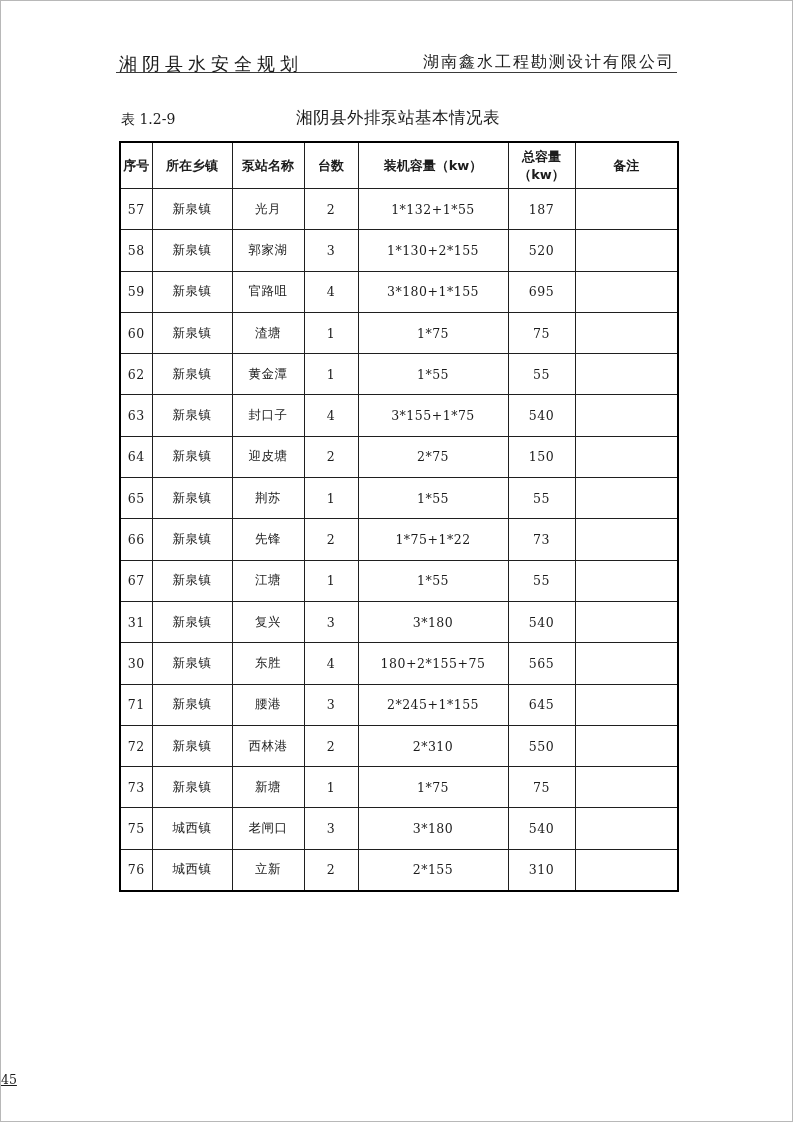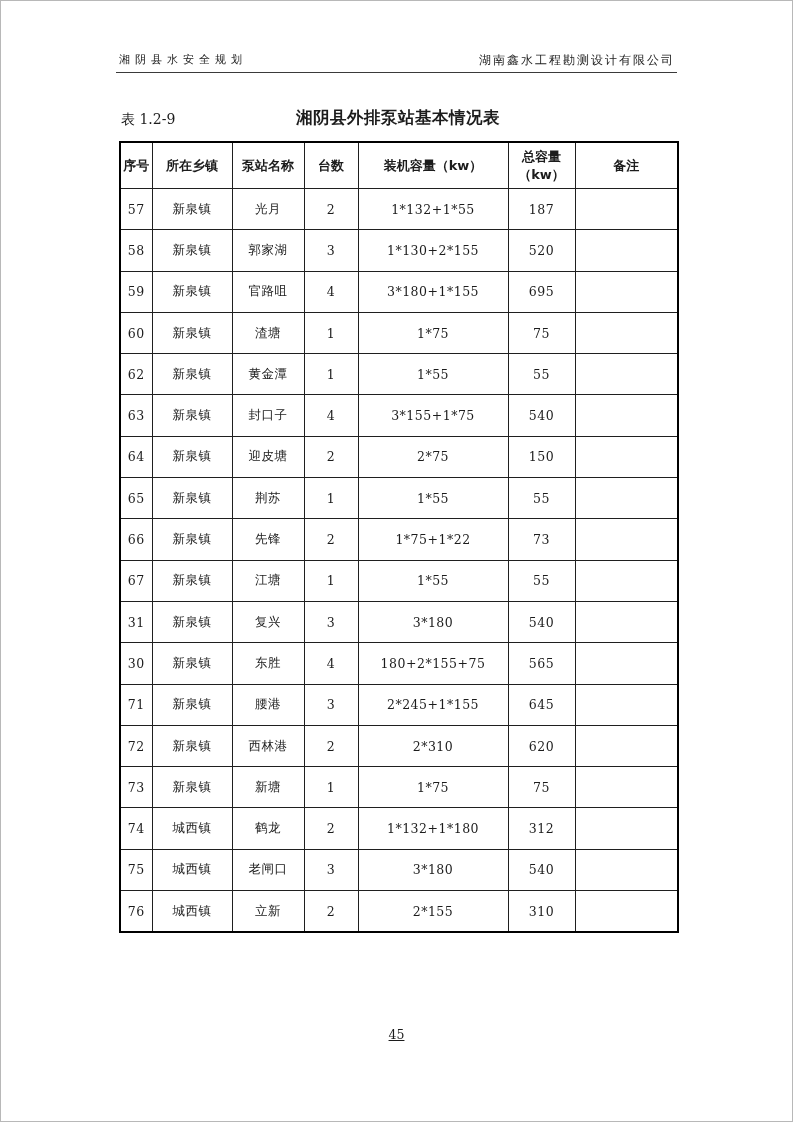--- a/index.html
+++ b/index.html
@@ -11,39 +11,39 @@
     border:1px solid #b8b8b8;
     box-sizing:border-box;
     font-family:"DejaVu Serif","Liberation Serif",serif;
     color:#1c1c1c;
     overflow:hidden;
   }
 
   
   .header-left {
     position:absolute; left:118px; top:51px;
-    font-size:11px; letter-spacing:5px; white-space:nowrap;
+    font-size:18px; letter-spacing:5px; white-space:nowrap;
   }
   .header-right {
     position:absolute; right:117px; top:51px;
-    font-size:12px; letter-spacing:2px; white-space:nowrap;
+    font-size:16px; letter-spacing:2px; white-space:nowrap;
   }
   .header-rule {
     position:absolute; left:115px; right:115px; top:71px;
     height:0; border-top:1.5px solid #3a3a3a;
   }
 
   
   .caption { position:absolute; left:118px; top:106px; width:558px; height:26px; }
   .caption-label { position:absolute; left:2px; top:4px; font-size:14px; white-space:nowrap; }
   .caption-title {
     position:absolute; left:0; right:0; top:0;
     text-align:center;
     font-family:"DejaVu Sans","Liberation Sans",sans-serif;
-    font-weight:bold; font-size:16.5px; letter-spacing:0.5px;
+    font-weight:normal; font-size:16.5px; letter-spacing:0.5px;
     white-space:nowrap;
   }
 
   
   table.pump-table {
     position:absolute; left:118px; top:140px;
     width:558px;
     border-collapse:collapse; table-layout:fixed;
     border:2px solid #000;
   }
@@ -67,22 +67,22 @@
   col.c-seq      { width:32px; }
   col.c-town     { width:80px; }
   col.c-station  { width:72px; }
   col.c-units    { width:54px; }
   col.c-capacity { width:150px; }
   col.c-total    { width:67px; }
   col.c-remark   { width:103px; }
 
   
   .page-number {
-    position:absolute; left:0; right:0; top:1026px;
-    text-align:center; font-size:12.5px;text-decoration:underline;
+    position:absolute; left:0; right:0; top:1071px;
+    text-align:left; font-size:12.5px;text-decoration:underline;
   }
 </style>
 </head>
 <body>
 
 <div class="page">
 
   <div class="header-left">湘阴县水安全规划</div>
 
   <div class="header-right">湖南鑫水工程勘测设计有限公司</div>
@@ -233,39 +233,30 @@
           <td>2*245+1*155</td>
           <td>645</td>
           <td></td>
         </tr>
         <tr>
           <td>72</td>
           <td>新泉镇</td>
           <td>西林港</td>
           <td>2</td>
           <td>2*310</td>
-          <td>620</td>
+          <td>550</td>
           <td></td>
         </tr>
         <tr>
           <td>73</td>
           <td>新泉镇</td>
           <td>新塘</td>
           <td>1</td>
           <td>1*75</td>
           <td>75</td>
-          <td></td>
-        </tr>
-        <tr>
-          <td>74</td>
-          <td>城西镇</td>
-          <td>鹤龙</td>
-          <td>2</td>
-          <td>1*132+1*180</td>
-          <td>312</td>
           <td></td>
         </tr>
         <tr>
           <td>75</td>
           <td>城西镇</td>
           <td>老闸口</td>
           <td>3</td>
           <td>3*180</td>
           <td>540</td>
           <td></td>

